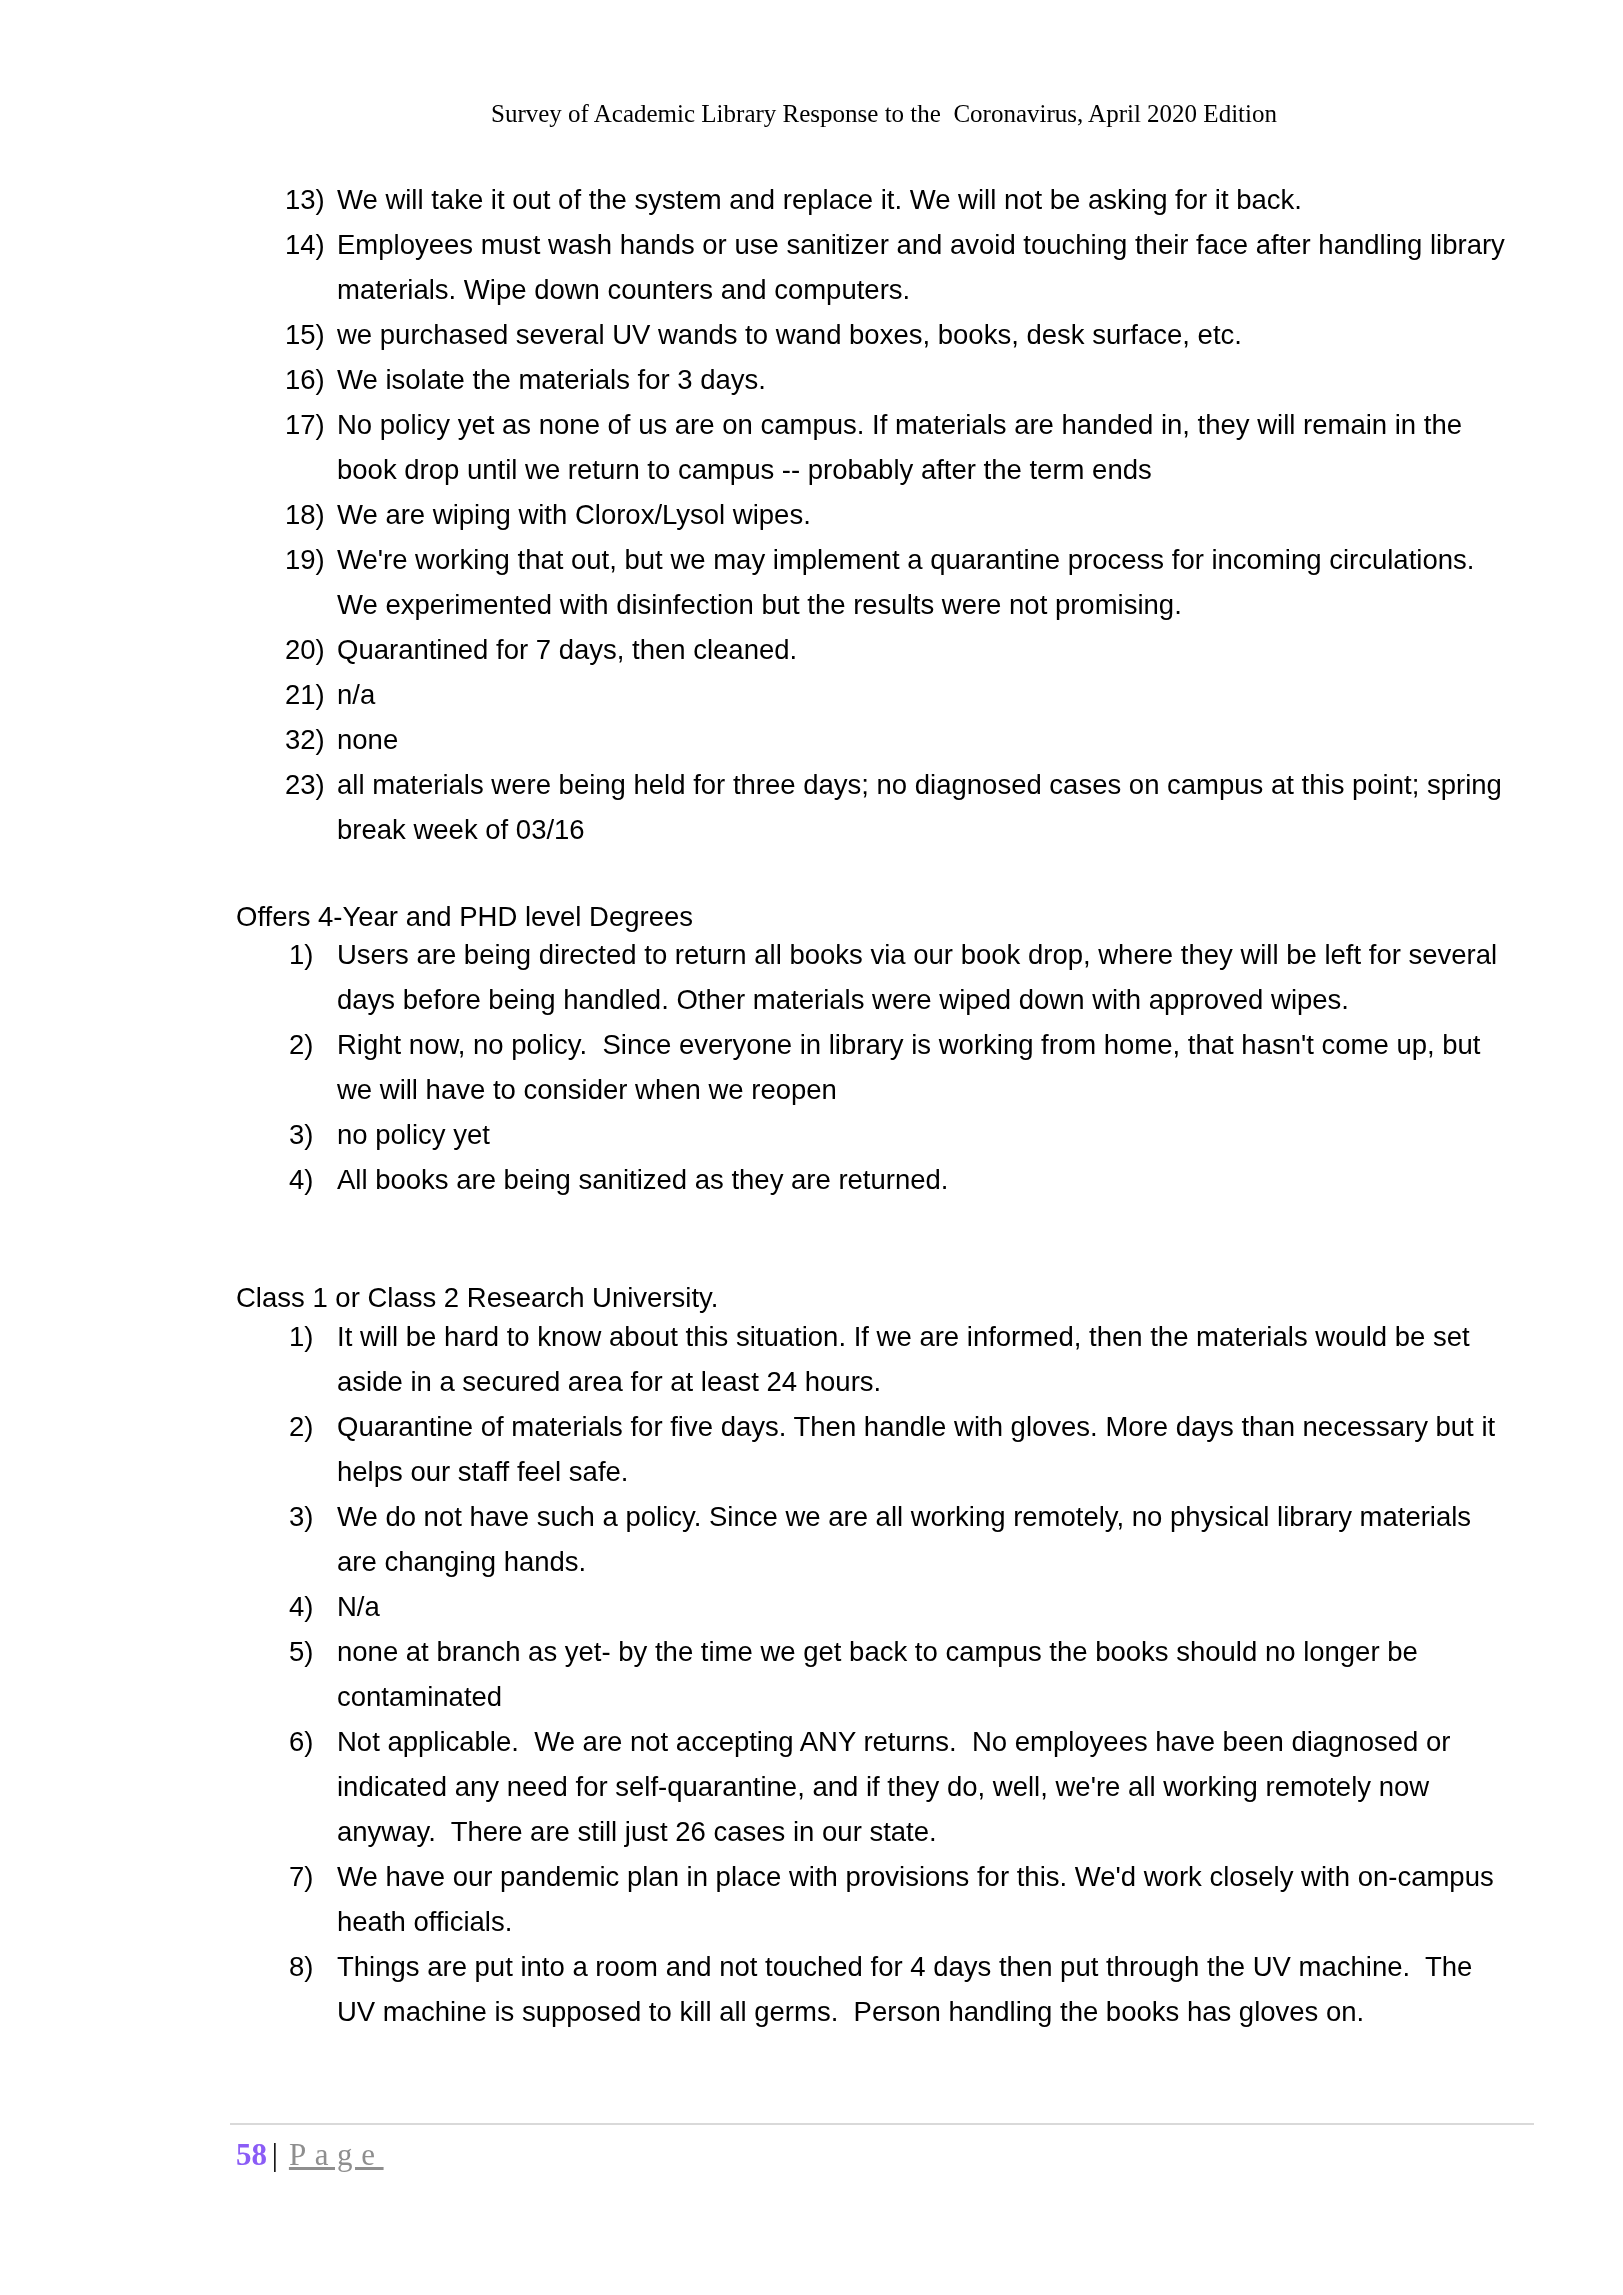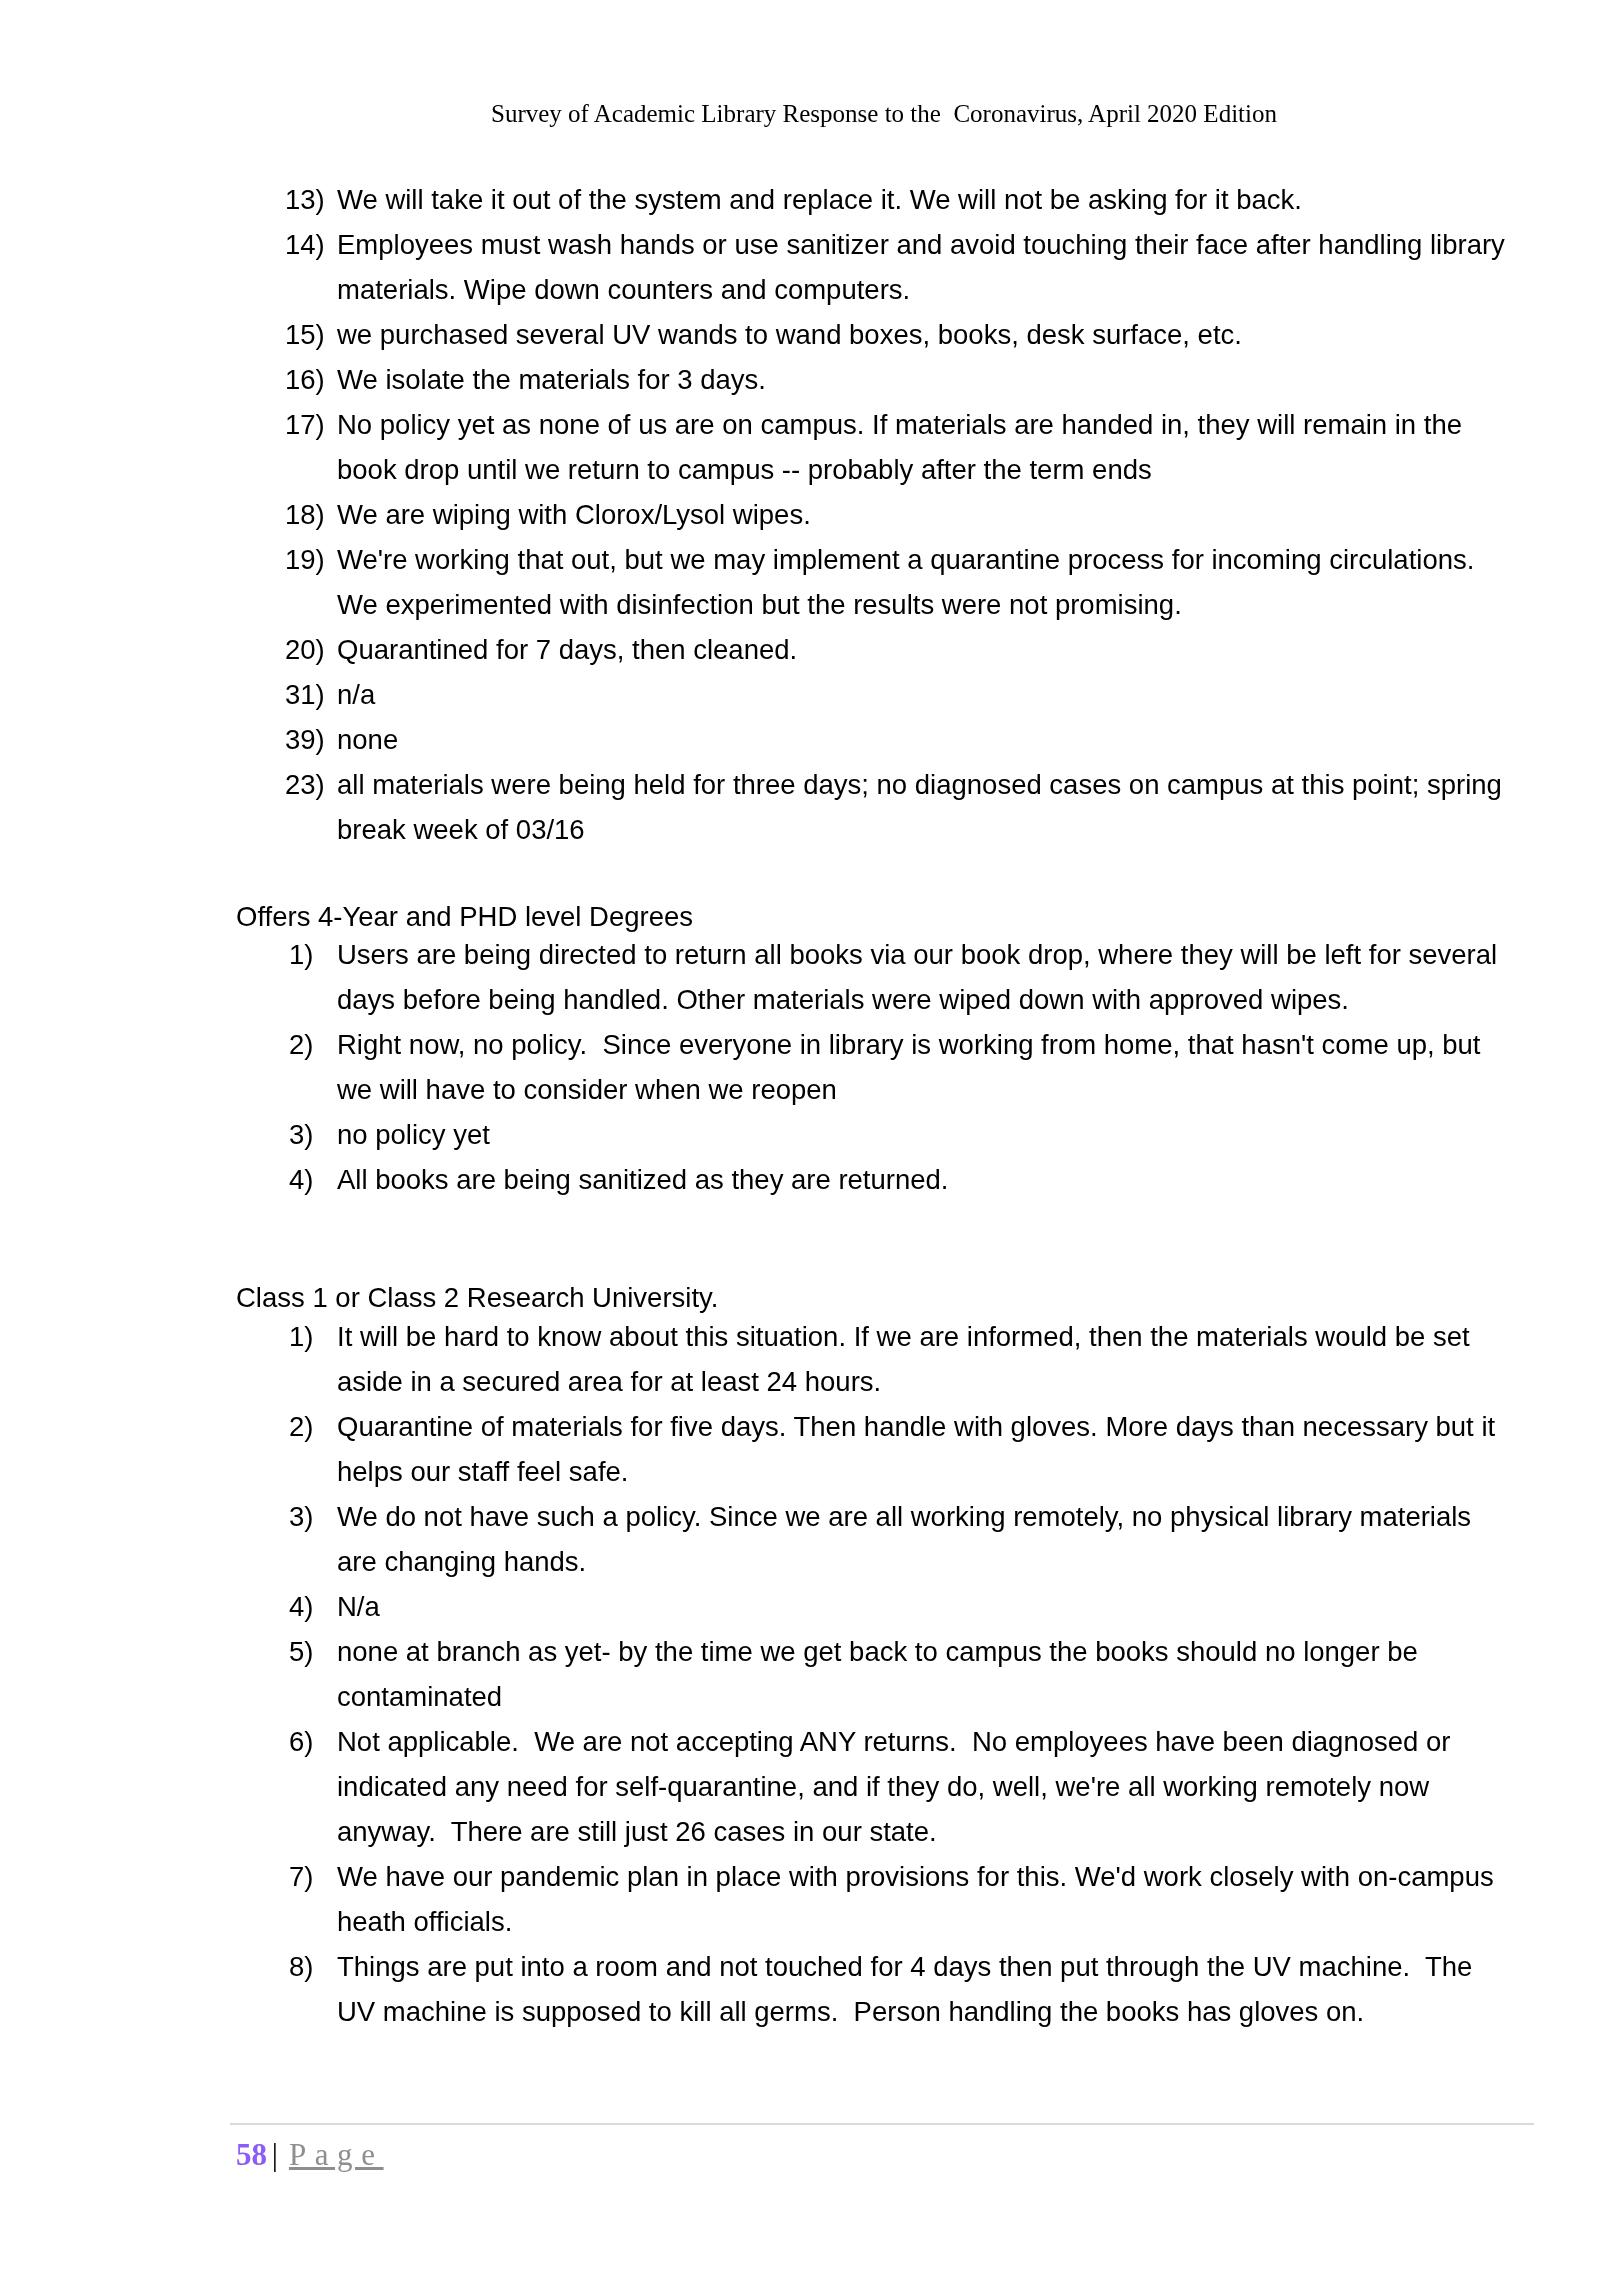--- a/index.html
+++ b/index.html
@@ -90,25 +90,25 @@
   </div>
   <div class="item">
     <span class="num">19)</span>
     <span class="txt">We're working that out, but we may implement a quarantine process for incoming circulations. We experimented with disinfection but the results were not promising.</span>
   </div>
   <div class="item">
     <span class="num">20)</span>
     <span class="txt">Quarantined for 7 days, then cleaned.</span>
   </div>
   <div class="item">
-    <span class="num">31)</span>
+    <span class="num">21)</span>
     <span class="txt">n/a</span>
   </div>
   <div class="item">
-    <span class="num">39)</span>
+    <span class="num">32)</span>
     <span class="txt">none</span>
   </div>
   <div class="item">
     <span class="num">23)</span>
     <span class="txt">all materials were being held for three days; no diagnosed cases on campus at this point; spring break week of 03/16</span>
   </div>
 </div>
 
 <div class="section-heading heading-2 body-text">Offers 4-Year and PHD level Degrees</div>
 

